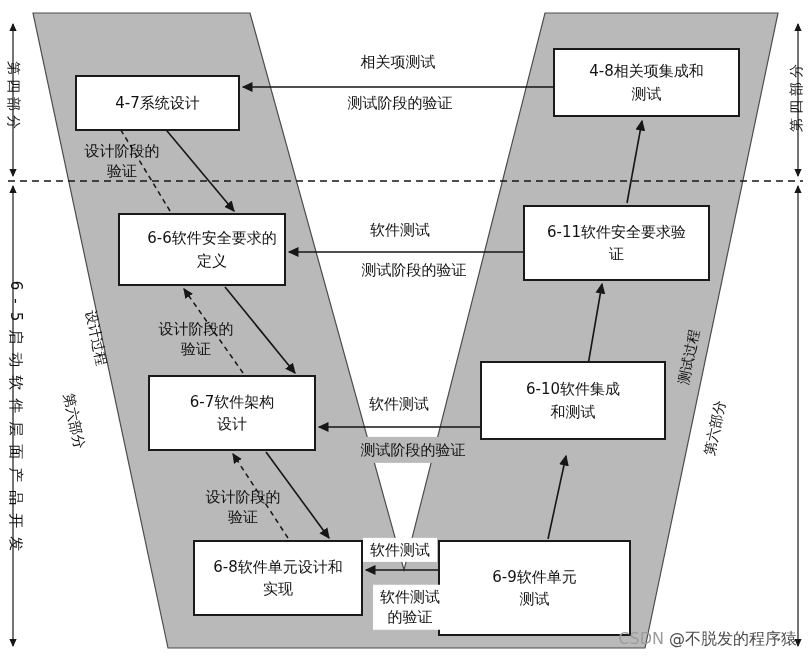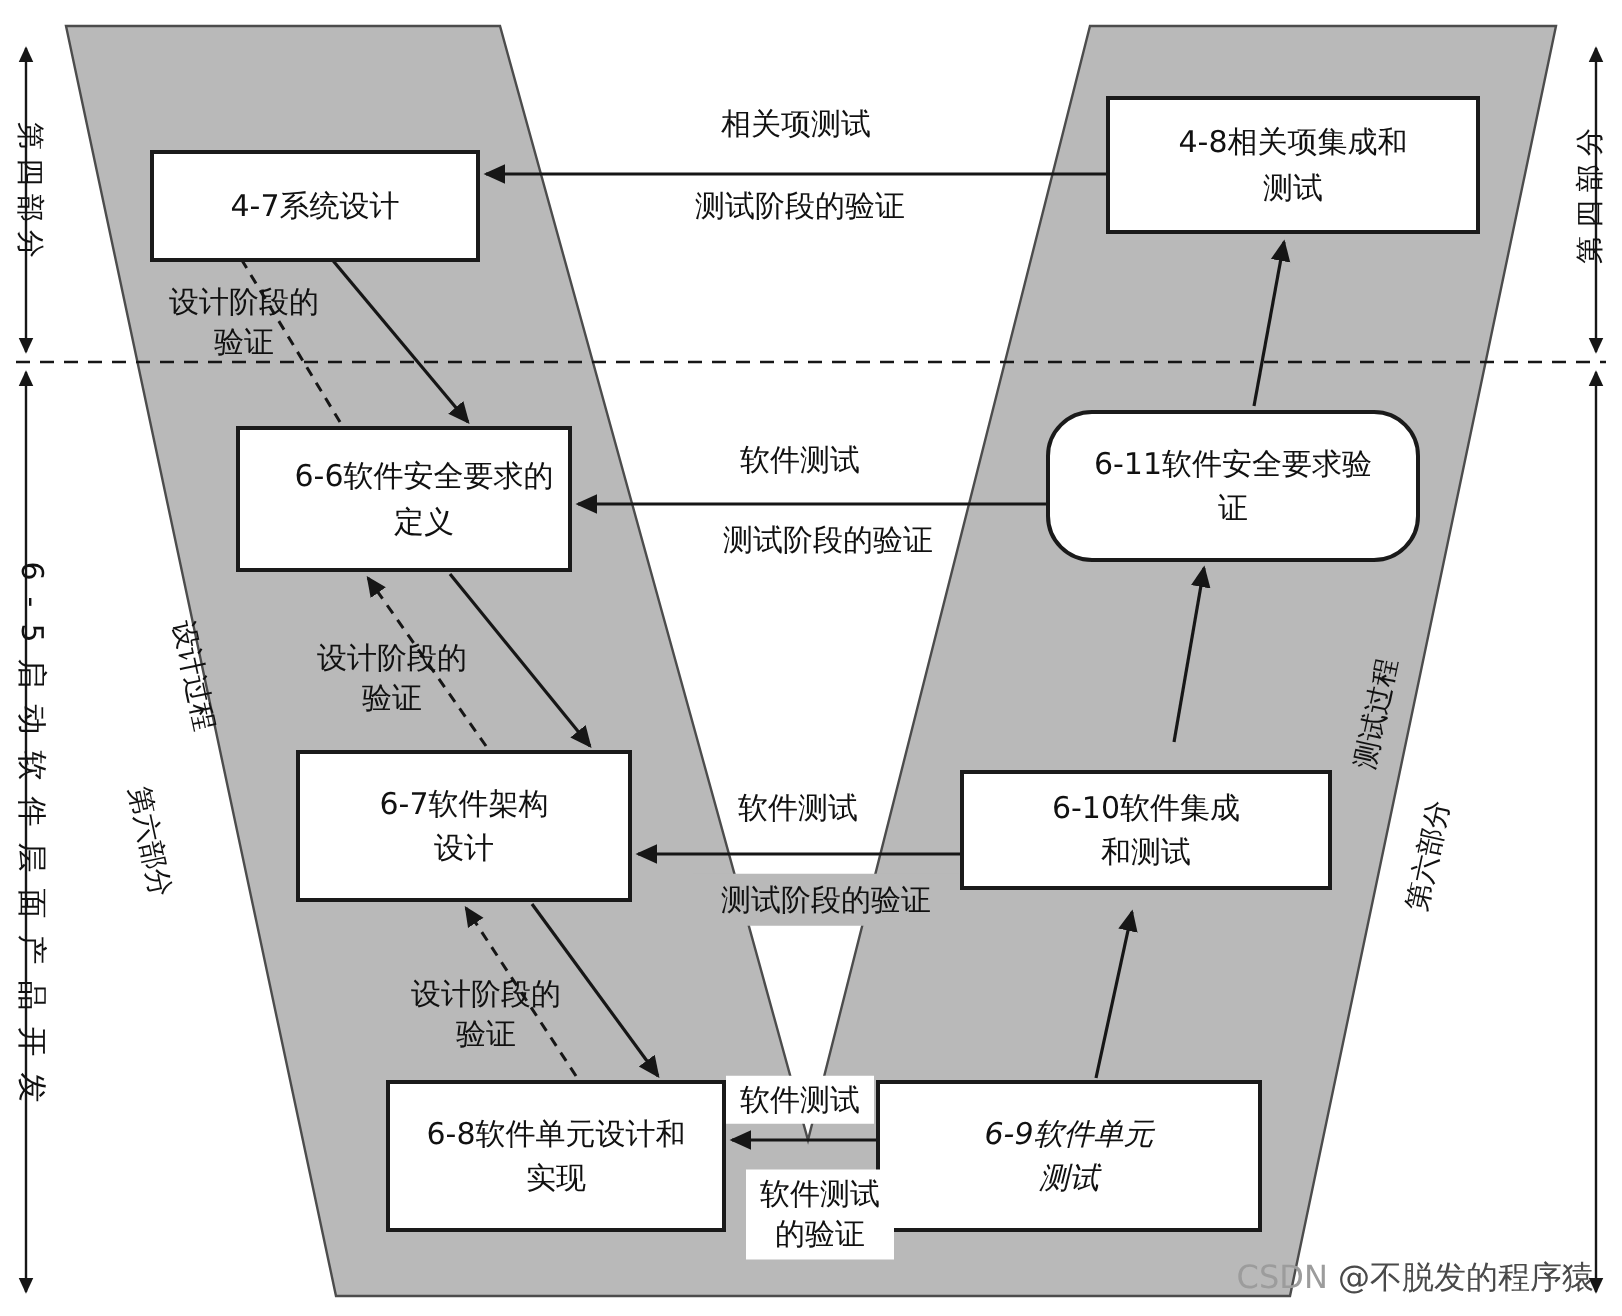--- a/index.html
+++ b/index.html
@@ -67,29 +67,29 @@
     <line x1="548" y1="539" x2="566" y2="456" stroke="#161616" stroke-width="1.6" marker-end="url(#arr)"></line>
     <line x1="587" y1="371" x2="602" y2="284" stroke="#161616" stroke-width="1.6" marker-end="url(#arr)"></line>
     <line x1="627" y1="203" x2="642" y2="121" stroke="#161616" stroke-width="1.6" marker-end="url(#arr)"></line>
   </svg>
 
   <div class="box" style="left:75px; top:57px; width:165px; height:56px;margin-top:18px;">4-7系统设计</div>
   <div class="box" style="left:553px; top:48px; width:187px; height:69px;">4-8相关项集成和
 测试</div>
   <div class="box" style="left:118px; top:213px; width:168px; height:73px;padding-left:20px;">6-6软件安全要求的
 定义</div>
-  <div class="box" style="left:523px; top:205px; width:187px; height:76px;border-radius:23px;">6-11软件安全要求验
+  <div class="box" style="left:523px; top:205px; width:187px; height:76px;">6-11软件安全要求验
 证</div>
   <div class="box" style="left:148px; top:375px; width:168px; height:76px;">6-7软件架构
 设计</div>
-  <div class="box" style="left:480px; top:385px; width:186px; height:60px;">6-10软件集成
+  <div class="box" style="left:480px; top:361px; width:186px; height:79px;">6-10软件集成
 和测试</div>
   <div class="box" style="left:193px; top:540px; width:170px; height:76px;">6-8软件单元设计和
 实现</div>
-  <div class="box" style="left:438px; top:540px; width:193px; height:76px;font-style:italic;">6-9软件单元
+  <div class="box" style="left:438px; top:540px; width:193px; height:96px;">6-9软件单元
 测试</div>
 
   <div class="lbl" style="left:398px; top:62px;">相关项测试</div>
   <div class="lbl" style="left:400px; top:103px;">测试阶段的验证</div>
   <div class="lbl" style="left:400px; top:230px;">软件测试</div>
   <div class="lbl" style="left:414px; top:270px;">测试阶段的验证</div>
   <div class="lbl" style="left:399px; top:404px;">软件测试</div>
   <div class="lbl grayb" style="left:413px; top:450px;">测试阶段的验证</div>
   <div class="lbl whiteb" style="left:400px; top:550px;">软件测试</div>
   <div class="lbl whiteb" style="left:410px; top:607px;">软件测试

